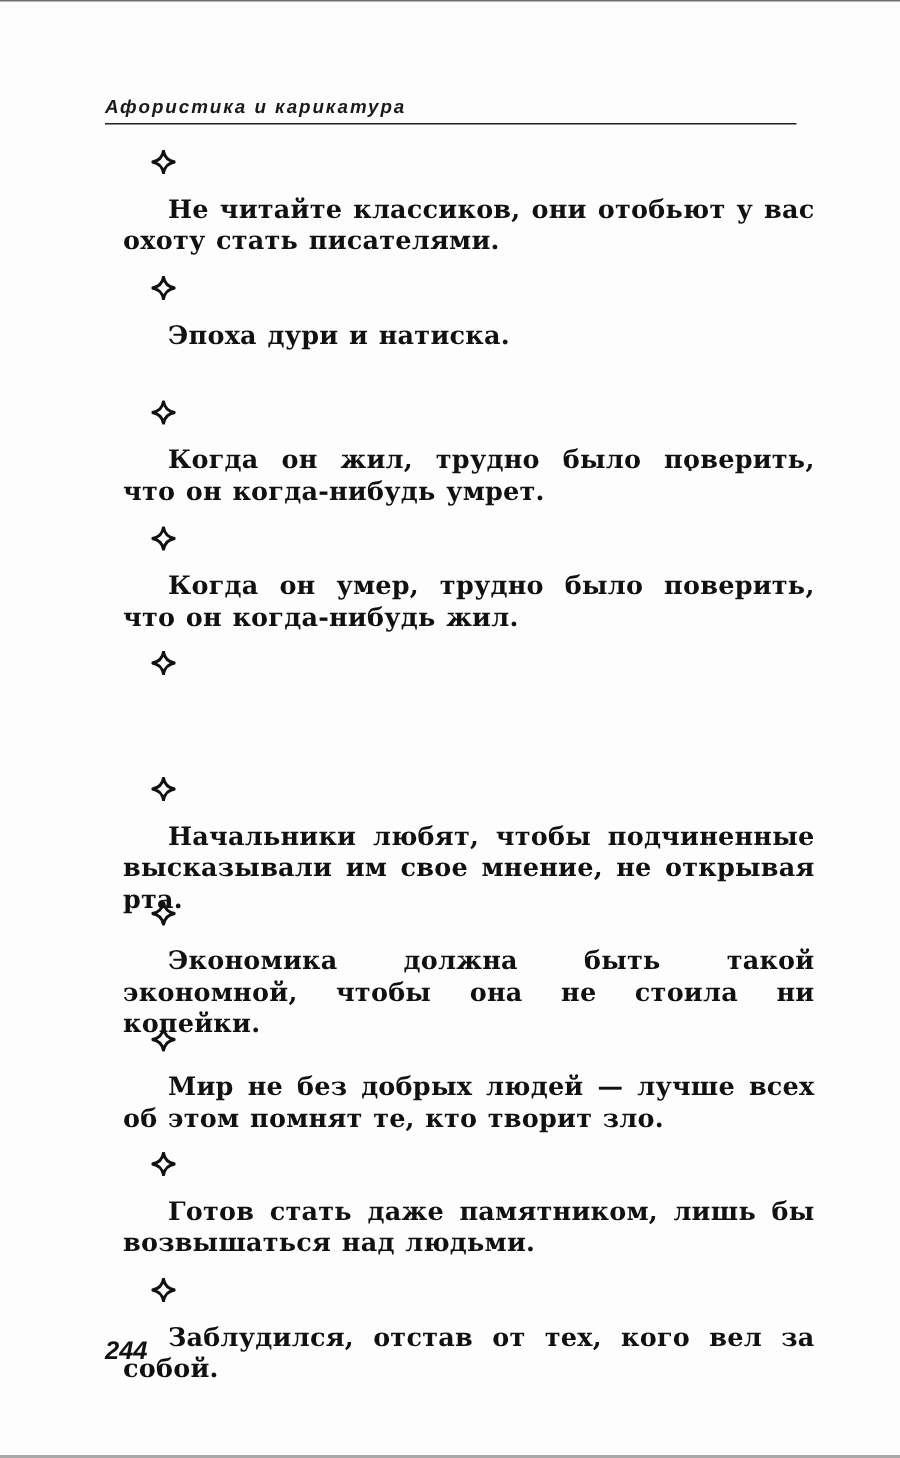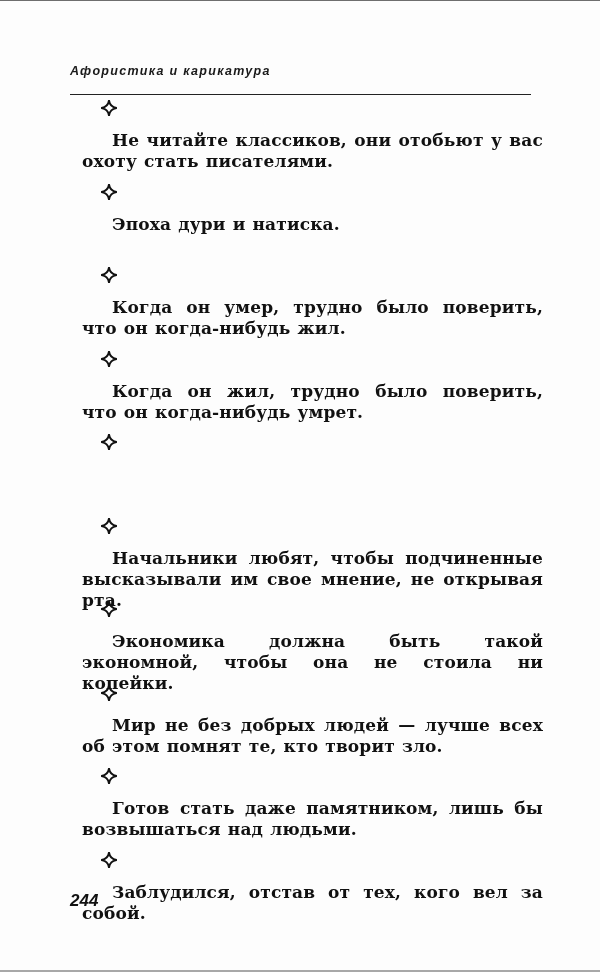--- a/index.html
+++ b/index.html
@@ -26,21 +26,21 @@
       left: 0; top: 970px;
       width: 600px; height: 2px;
       background: #a8a8a8;
     }
     .running-head {
       position: absolute;
       left: 70px;
       top: 60px;
       width: 461px;
       border-bottom: 1.5px solid #222;
-      padding-bottom: 15px;
+      padding-bottom: 3px;
     }
     .running-head span {
       font-family: "Liberation Sans", "DejaVu Sans", sans-serif;
       font-style: italic;
       font-weight: bold;
       font-size: 12.5px;
       letter-spacing: 1.3px;
       color: #1a1a1a;
     }
     .entries {
@@ -114,28 +114,28 @@
     <svg class="star" viewBox="0 0 16 16">
         <path d="M8 0.5 Q9 7 15.5 8 Q9 9 8 15.5 Q7 9 0.5 8 Q7 7 8 0.5 Z" fill="none" stroke="#111" stroke-width="1.9" stroke-linejoin="round"></path>
       </svg>
     <div class="text">Эпоха дури и натиска.</div>
   </div>
 
   <div class="entry">
     <svg class="star" viewBox="0 0 16 16">
         <path d="M8 0.5 Q9 7 15.5 8 Q9 9 8 15.5 Q7 9 0.5 8 Q7 7 8 0.5 Z" fill="none" stroke="#111" stroke-width="1.9" stroke-linejoin="round"></path>
       </svg>
-    <div class="text">Когда он умер, трудно было поверить, что он когда-нибудь жил.</div>
+    <div class="text">Когда он жил, трудно было поверить, что он когда-нибудь умрет.</div>
   </div>
 
   <div class="entry">
     <svg class="star" viewBox="0 0 16 16">
         <path d="M8 0.5 Q9 7 15.5 8 Q9 9 8 15.5 Q7 9 0.5 8 Q7 7 8 0.5 Z" fill="none" stroke="#111" stroke-width="1.9" stroke-linejoin="round"></path>
       </svg>
-    <div class="text">Когда он жил, трудно было поверить, что он когда-нибудь умрет.</div>
+    <div class="text">Когда он умер, трудно было поверить, что он когда-нибудь жил.</div>
   </div>
 
   <div class="entry">
     <svg class="star" viewBox="0 0 16 16">
         <path d="M8 0.5 Q9 7 15.5 8 Q9 9 8 15.5 Q7 9 0.5 8 Q7 7 8 0.5 Z" fill="none" stroke="#111" stroke-width="1.9" stroke-linejoin="round"></path>
       </svg>
   </div>
 
   <div class="entry">
     <svg class="star" viewBox="0 0 16 16">

